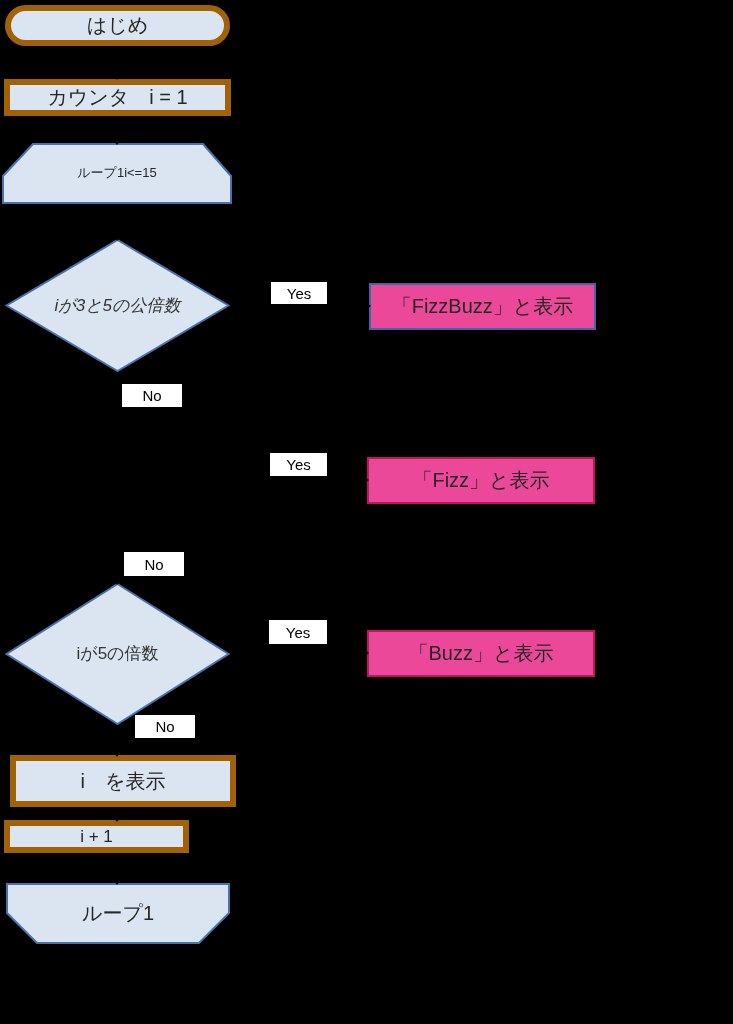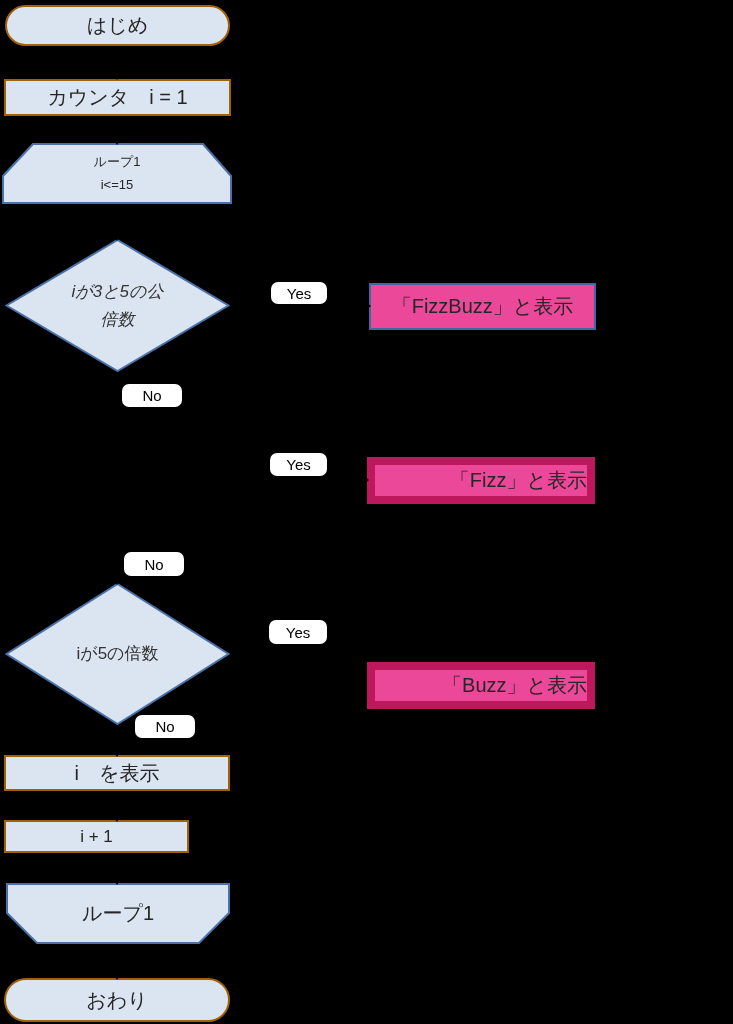--- a/index.html
+++ b/index.html
@@ -1,38 +1,38 @@
 <!DOCTYPE html>
 <html><head>
 <meta charset="utf-8">
 <style>
   html,body{margin:0;padding:0;background:#000;}
   #canvas{
     position:relative;width:733px;height:1024px;background:#000000;overflow:hidden;
     font-family:"Liberation Sans","DejaVu Sans",sans-serif;color:#262626;
   }
   .node{position:absolute;box-sizing:border-box;display:flex;align-items:center;justify-content:center;text-align:center;}
-  .filled{background:#dbe5f1;border:2px solid #a16207;}
+  .filled{background:#dbe5f1;border:6px solid #a16207;}
   .terminal{border-radius:22px;font-size:20px;}
   .process{font-size:20px;}
   .out-box{background:#ec4899;font-size:20px;}
   .out-thin{border:2px solid #3f66a5;}
-  .out-thick{border:8px solid #be185d;justify-content:flex-end;}
+  .out-thick{border:2px solid #be185d;}
   .poly-wrap{position:absolute;}
   .poly-wrap svg{position:absolute;left:0;top:0;display:block;}
   .poly-label{
-    position:absolute;inset:0;display:flex;flex-direction:column;align-items:center;justify-content:center;
+    position:absolute;inset:0;display:flex;flex-direction:row;align-items:center;justify-content:center;
     text-align:left;z-index:2;
   }
   .diamond-text{font-size:17px;line-height:1.6;color:#333333;}
   .loop-small{font-size:13px;line-height:1.75;color:#262626;}
   .loop-big{font-size:20px;color:#262626;}
   .branch-chip{
     position:absolute;background:#ffffff;color:#000000;font-size:15px;
-    display:flex;align-items:center;justify-content:center;box-sizing:border-box;border-radius:7px;
+    display:flex;align-items:center;justify-content:center;box-sizing:border-box;
   }
   .arrow-down{
     position:absolute;width:0;height:0;z-index:3;
     border-left:5px solid transparent;border-right:5px solid transparent;border-top:7px solid #000000;
   }
   .arrow-right{
     position:absolute;width:0;height:0;z-index:3;
     border-top:5px solid transparent;border-bottom:5px solid transparent;border-left:7px solid #000000;
   }
 </style>
@@ -100,48 +100,45 @@
     </svg>
     <div class="poly-label diamond-text">
       <span>iが5の倍数</span>
     </div>
   </div>
 
   <div class="branch-chip" style="left:269px;top:620px;width:58px;height:24px;">
     <span>Yes</span>
   </div>
 
-  <div class="node out-box out-thick" style="left:367px;top:630px;width:228px;height:47px;margin-top:32px;">
+  <div class="node out-box out-thick" style="left:367px;top:630px;width:228px;height:47px;">
     <span>「Buzz」と表示</span>
   </div>
 
   <div class="branch-chip" style="left:135px;top:715px;width:60px;height:23px;">
     <span>No</span>
   </div>
 
-  <div class="node filled process" style="left:4px;top:755px;width:226px;height:36px;">
+  <div class="node filled process" style="left:10px;top:755px;width:226px;height:52px;">
     <span>i　を表示</span>
   </div>
 
   <div class="node filled" style="left:4px;top:820px;width:185px;height:33px;font-size:17px;">
     <span>i + 1</span>
   </div>
 
   <div class="poly-wrap" style="left:6px;top:883px;width:224px;height:61px;">
     <svg width="224" height="61" viewBox="0 0 224 61">
       <polygon points="1,1 223,1 223,30 193,60 31,60 1,30" fill="#dbe5f1" stroke="#4a72a8" stroke-width="2"></polygon>
     </svg>
     <div class="poly-label loop-big">
       <span>ループ1</span>
     </div>
   </div>
 
-  <div class="node filled terminal" style="left:4px;top:978px;width:226px;height:44px;">
-    <span>おわり</span>
-  </div>
 
   <div class="arrow-down" style="left:112px;top:73px;"></div>
   <div class="arrow-down" style="left:112px;top:138px;"></div>
   <div class="arrow-down" style="left:112px;top:234px;"></div>
   <div class="arrow-down" style="left:112px;top:407px;"></div>
   <div class="arrow-down" style="left:112px;top:578px;"></div>
   <div class="arrow-down" style="left:112px;top:750px;"></div>
   <div class="arrow-down" style="left:112px;top:815px;"></div>
   <div class="arrow-down" style="left:112px;top:878px;"></div>
   <div class="arrow-down" style="left:112px;top:973px;"></div>

